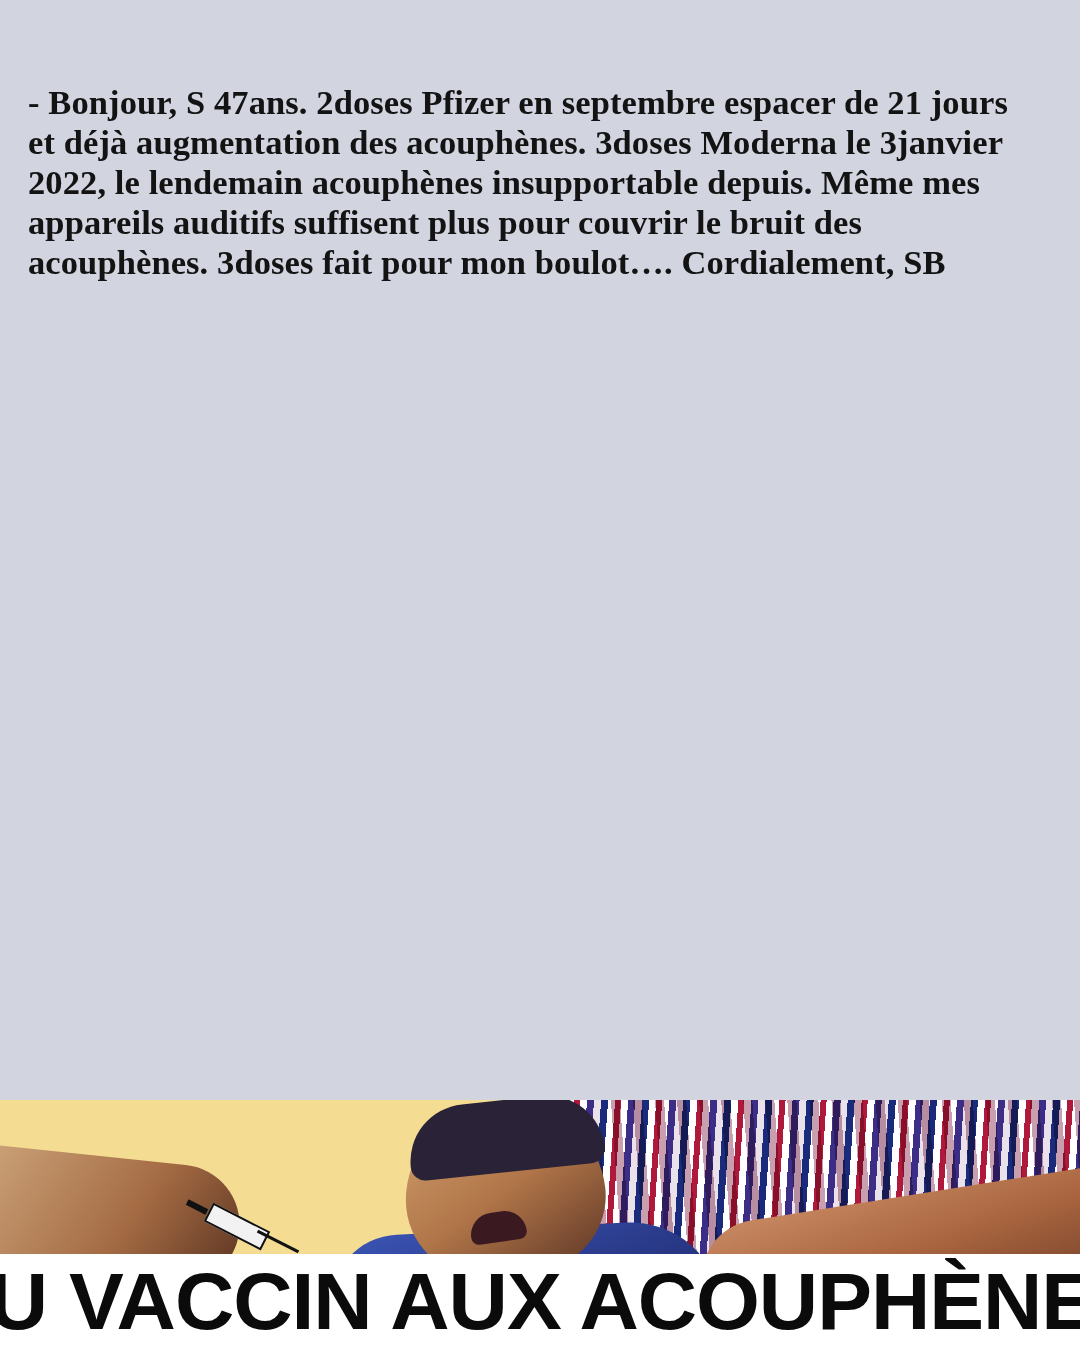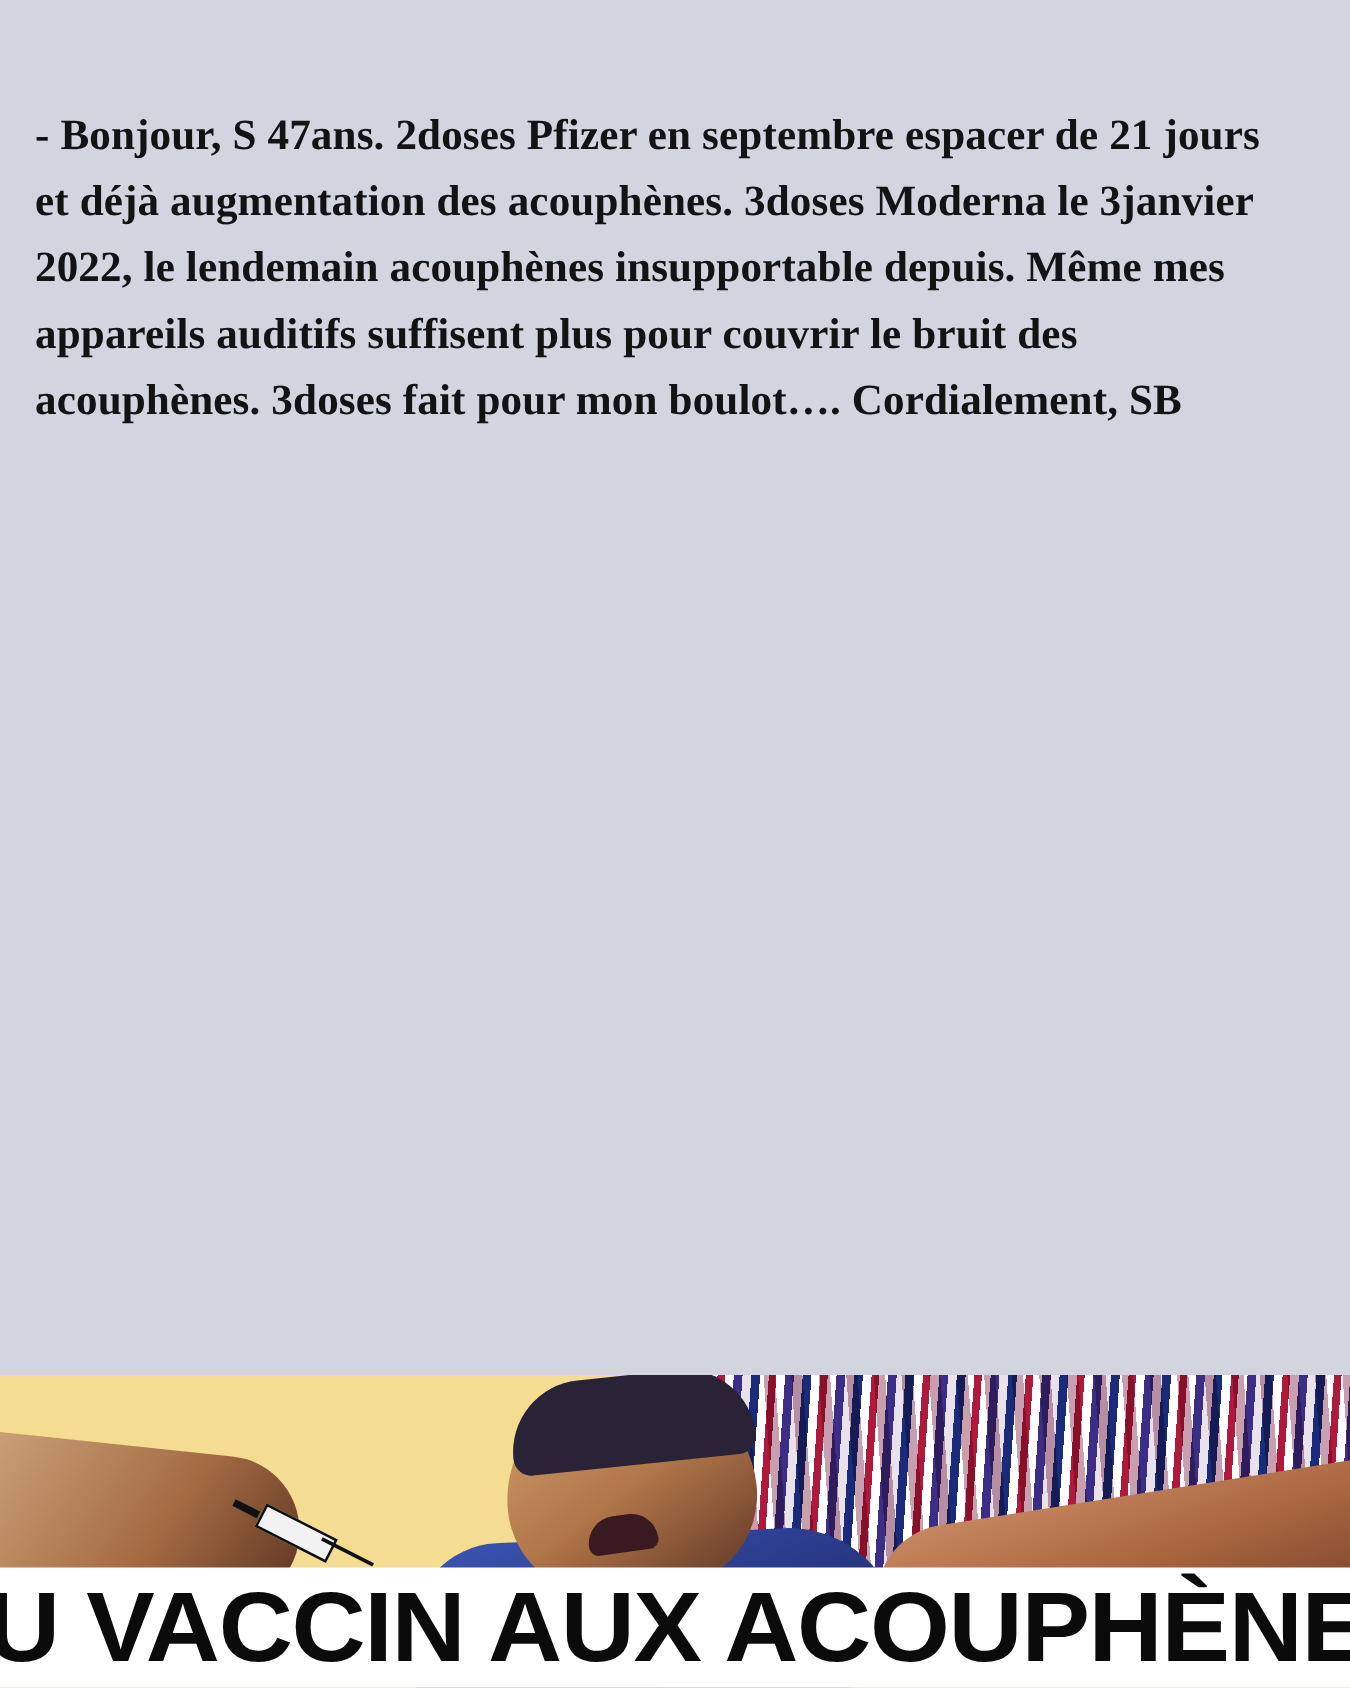--- a/index.html
+++ b/index.html
@@ -22,21 +22,21 @@
   }
   
   .testimony {
     position: absolute;
     left: 28px;
     top: 82px;
     width: 985px;
     font-family: "Liberation Serif", serif;
     font-weight: bold;
     font-size: 34.5px;
-    line-height: 53px;
+    line-height: 40px;
     color: #131313;
     letter-spacing: 0.1px;
     white-space: pre-wrap;
   }
   
   .illustration {
     position: absolute;
     left: 0;
     bottom: 0;
     width: 1080px;

